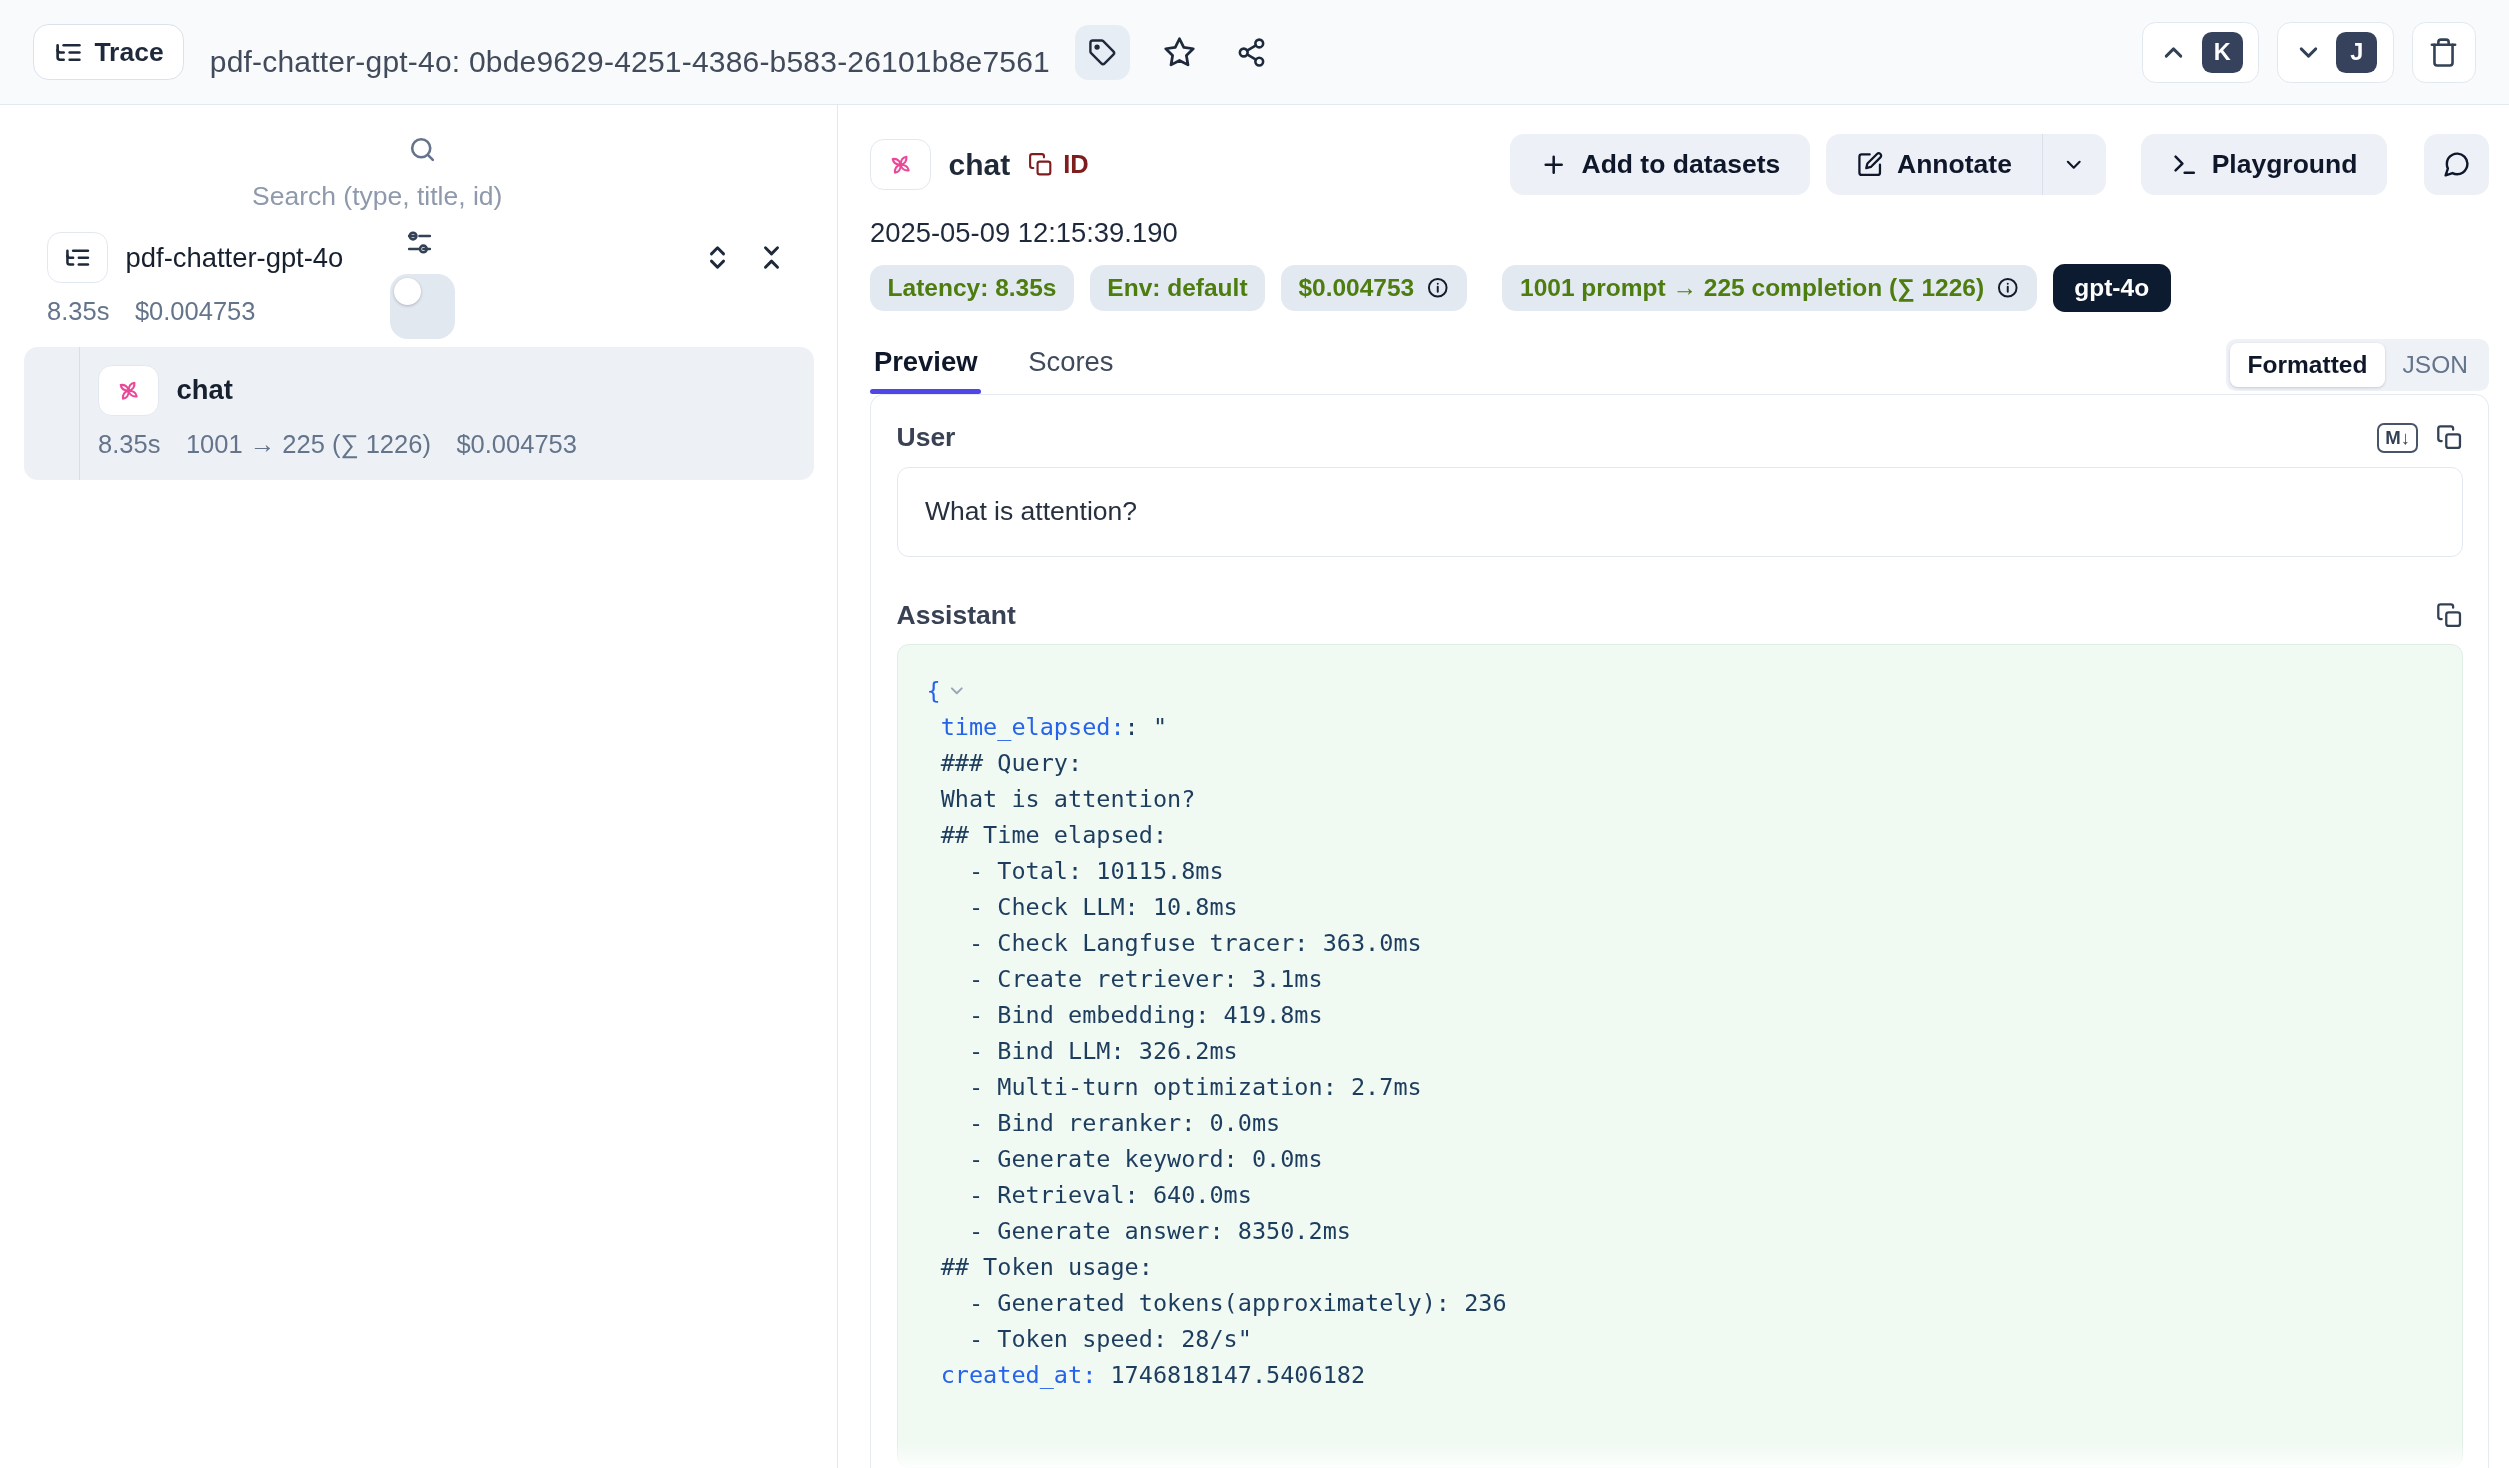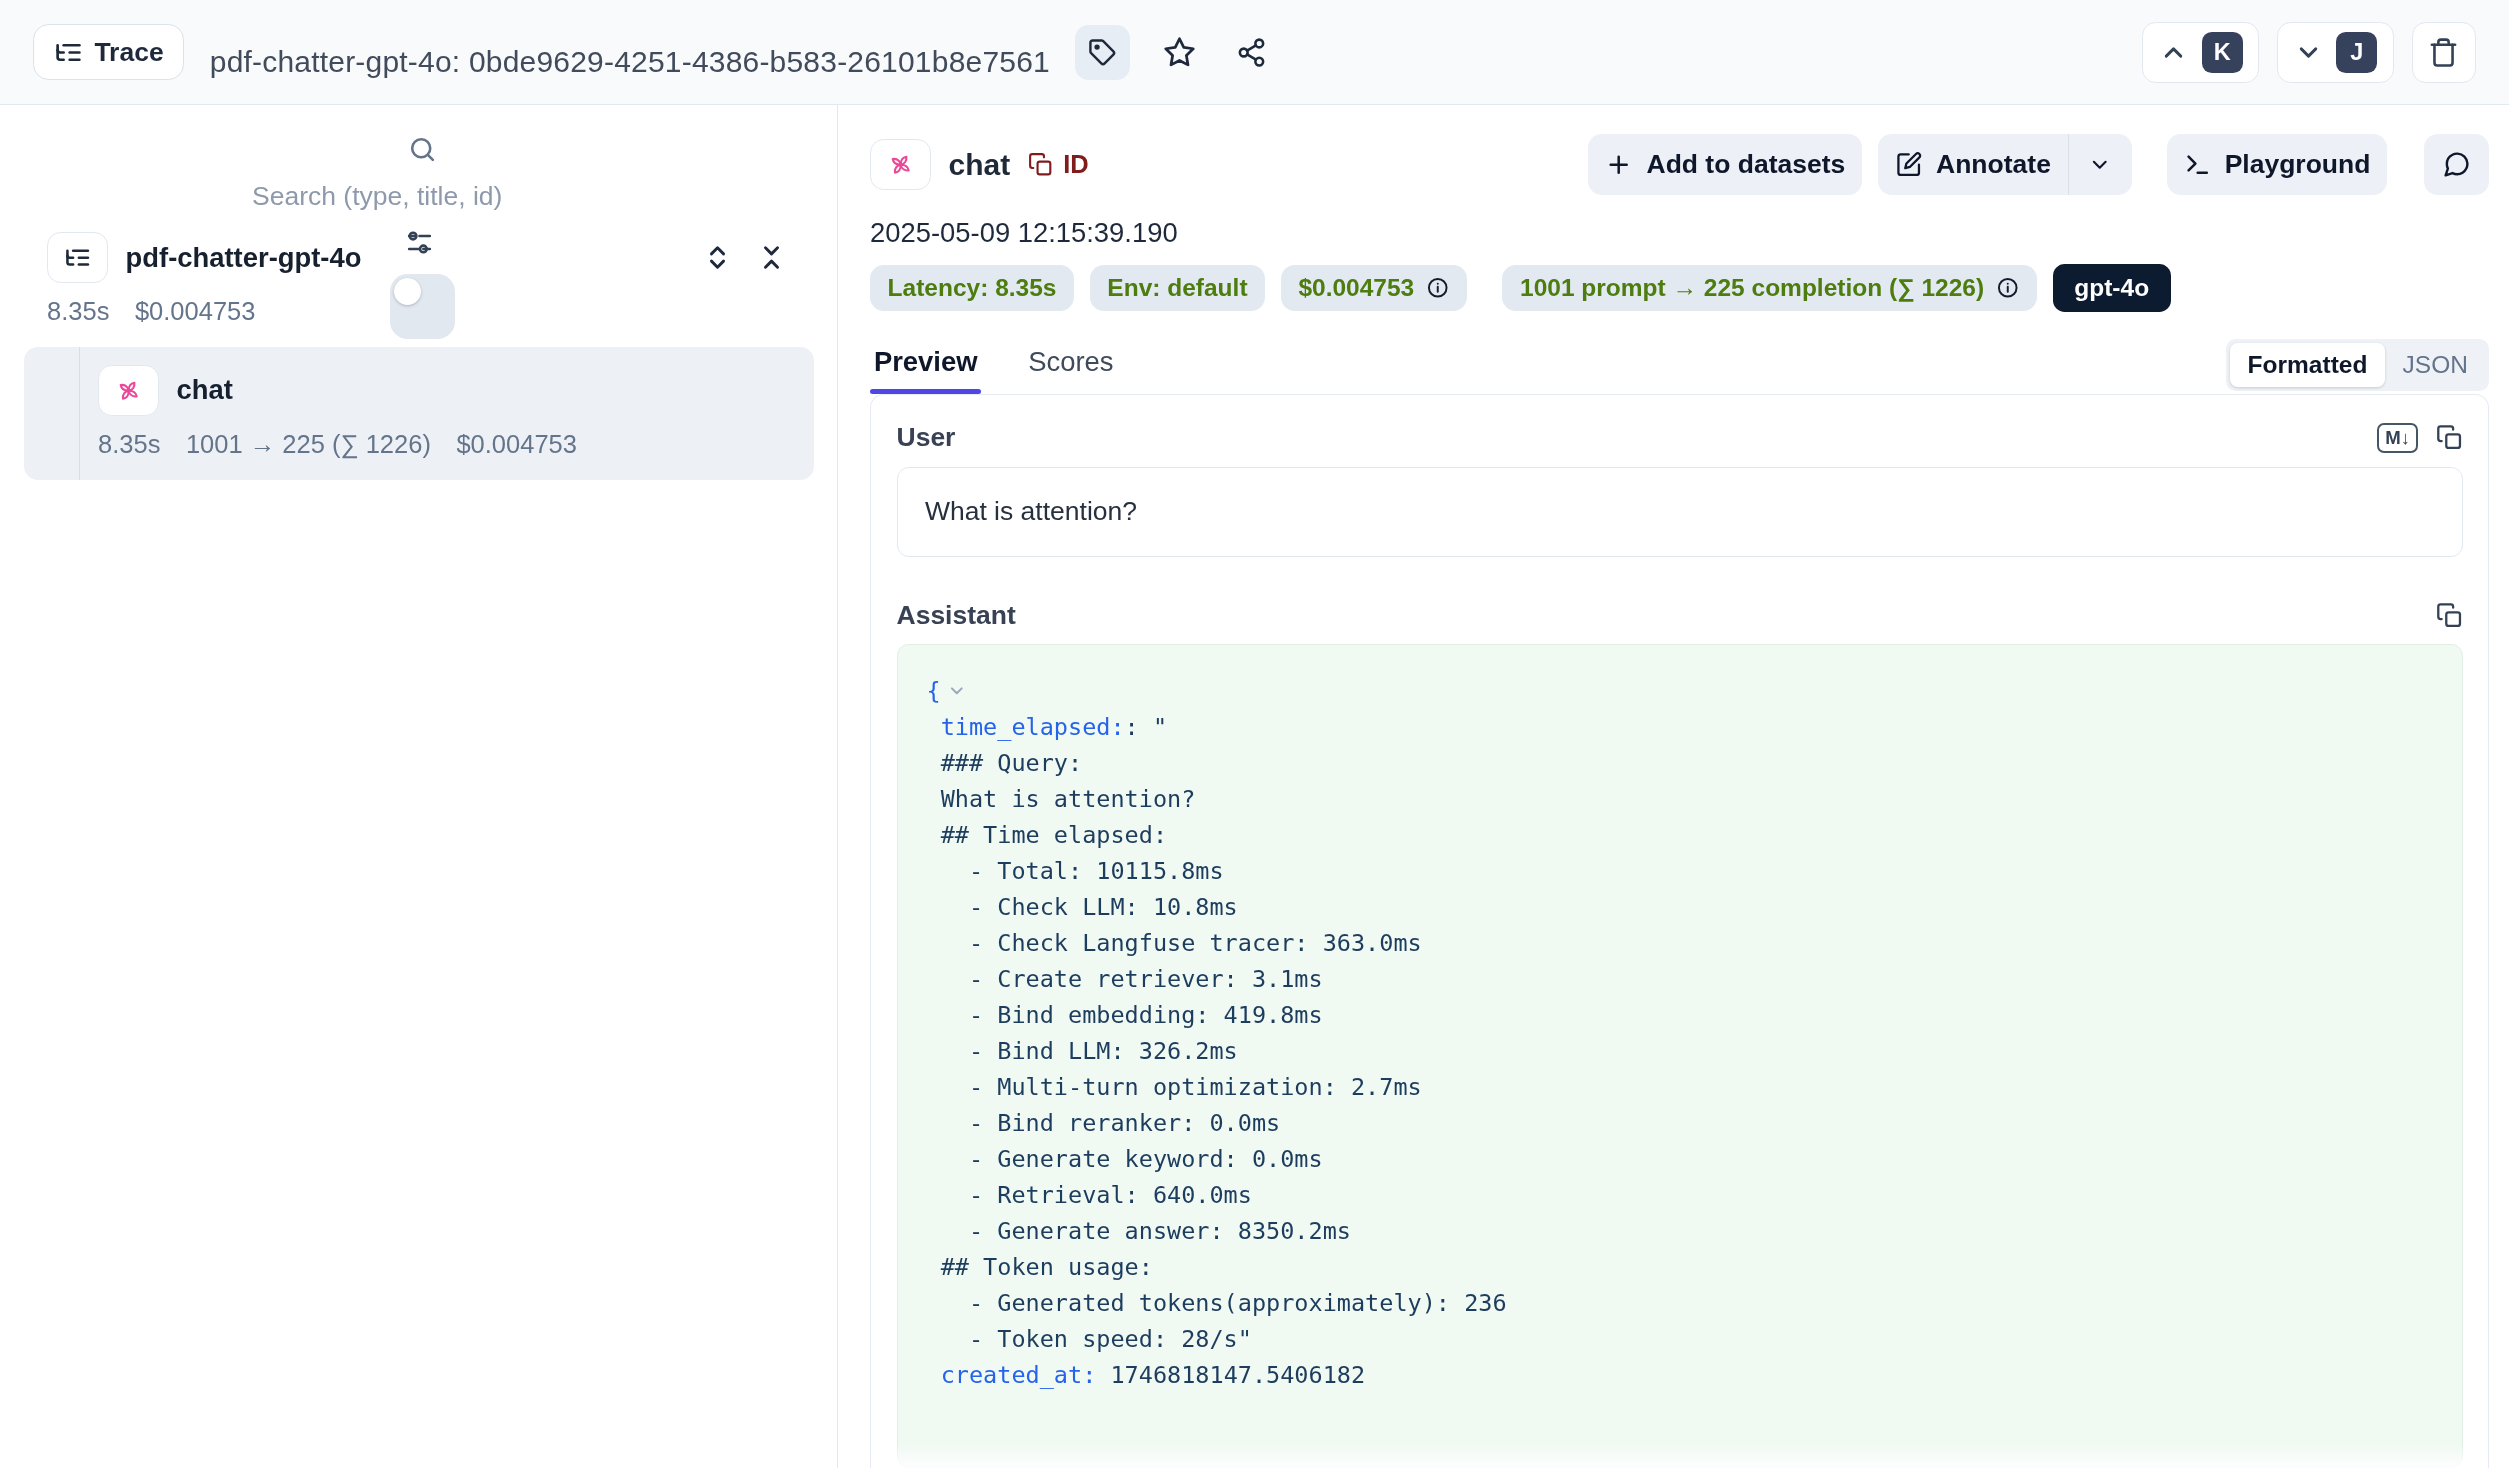--- a/index.html
+++ b/index.html
@@ -38,41 +38,41 @@
   .toggle { width:65px; height:35px; border-radius:17.6px; background:#e2e8f0; position:relative;
     cursor:pointer; flex:0 0 65px; border:none; }
   .toggle .knob { position:absolute; left:3.9px; top:3.9px; width:27.4px; height:27.4px; border-radius:50%;
     background:#fff; box-shadow:0 1px 2.9px rgba(15,23,42,.25); }
   .timeline-label { font-size:26.5px; color:#1e293b;text-decoration:underline; }
 
   .tree { padding:35px 23.5px 0 23.5px; }
   .node-row { display:flex; align-items:center; gap:17.6px; padding:0 23.5px; }
   .node-icon { width:61px; height:51px; background:#fff; border:1.5px solid #e2e8f0; border-radius:13.7px;
     display:flex; align-items:center; justify-content:center; color:#1e293b; flex:0 0 61px; }
-  .node-name { font-size:27.4px; font-weight:700; color:#16202e; }
+  .node-name { font-size:27.4px; font-weight:400; color:#16202e; }
   .grow { flex:1; }
   .fold-btn { border:none; background:transparent; color:#1e293b; cursor:pointer; display:flex; padding:3.9px; }
   .stats-row { display:flex; gap:25.5px; font-size:25.5px; color:#64748b; padding:13.7px 23.5px 0 23.5px; }
 
   .chat-row { margin-top:21.6px; background:#edf1f6; border-radius:13.7px; padding:17.6px 23.5px 21.6px 23.5px;
     position:relative; cursor:pointer; }
   .guide-line { position:absolute; left:55px; top:0; bottom:0; width:1.5px; background:#d7dee8; }
   .chat-main { display:flex; align-items:center; gap:17.6px; padding-left:51px; }
   .chat-stats { display:flex; gap:25.5px; font-size:25.5px; color:#64748b; padding:13.7px 0 0 51px; }
   .gen-icon { color:#ec4899; }
 
   
   .content { flex:1; min-width:0; display:flex; flex-direction:column; padding:29px 19.6px 0 32px; position:relative; }
   .obs-header { display:flex; align-items:center; gap:17.6px; }
   .obs-title { font-size:30px; font-weight:700; color:#1f2937; }
   .copy-id { display:flex; align-items:center; gap:9.8px; border:none; background:transparent;
     font-size:25.5px; font-weight:600; color:#7f1d1d; cursor:pointer; }
   .header-actions { margin-left:auto; display:flex; align-items:center; }
   .act-btn { display:flex; align-items:center; gap:13.7px; background:#edf1f7; border:none; border-radius:13.7px;
-    height:61px; padding:0 17px; font-size:26.5px; font-weight:600; color:#0f172a; cursor:pointer;
+    height:61px; padding:0 30px; font-size:26.5px; font-weight:600; color:#0f172a; cursor:pointer;
     font-family:"Liberation Sans", sans-serif; }
   .split { display:flex; margin-left:15.7px; }
   .split .act-btn { border-radius:13.7px 0 0 13.7px; }
   .split .drop { border-radius:0 13.7px 13.7px 0; border-left:1.5px solid #d9e0ea; padding:0 19.6px; }
   .gap-lg { margin-left:35px; }
   .bubble-btn { margin-left:37px; width:65px; height:61px; padding:0; justify-content:center; }
 
   .timestamp { margin-top:21.6px; font-size:27.4px; font-weight:500; color:#1e293b; }
 
   .badge-row { margin-top:15.7px; display:flex; align-items:center; gap:15.7px; }

